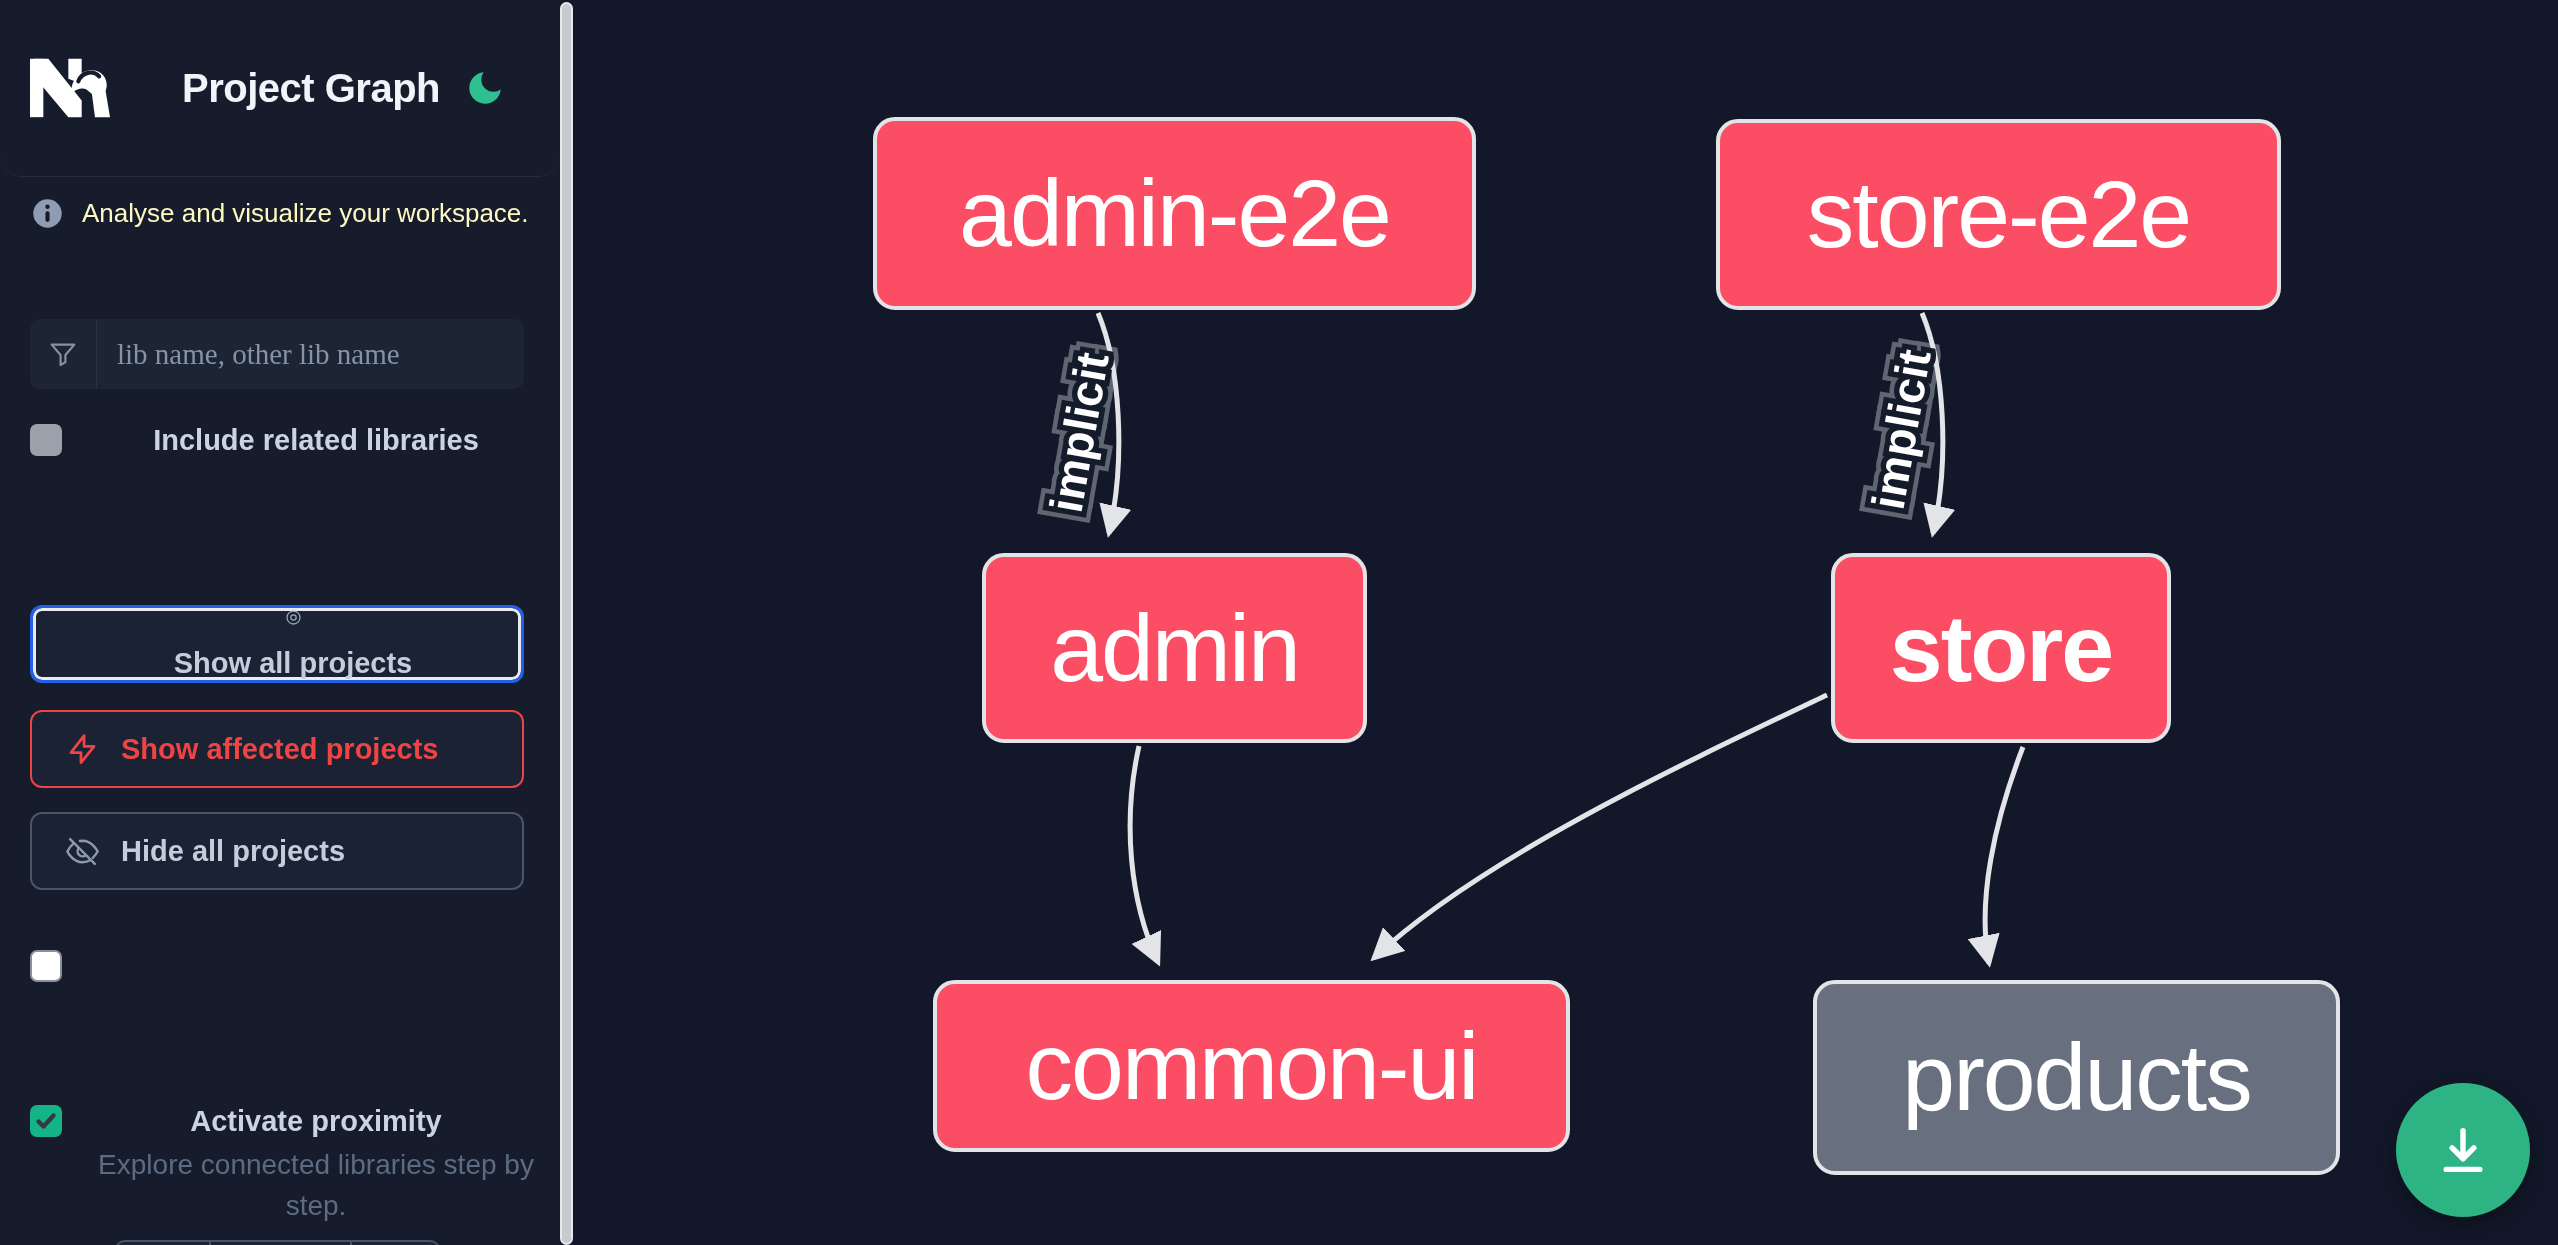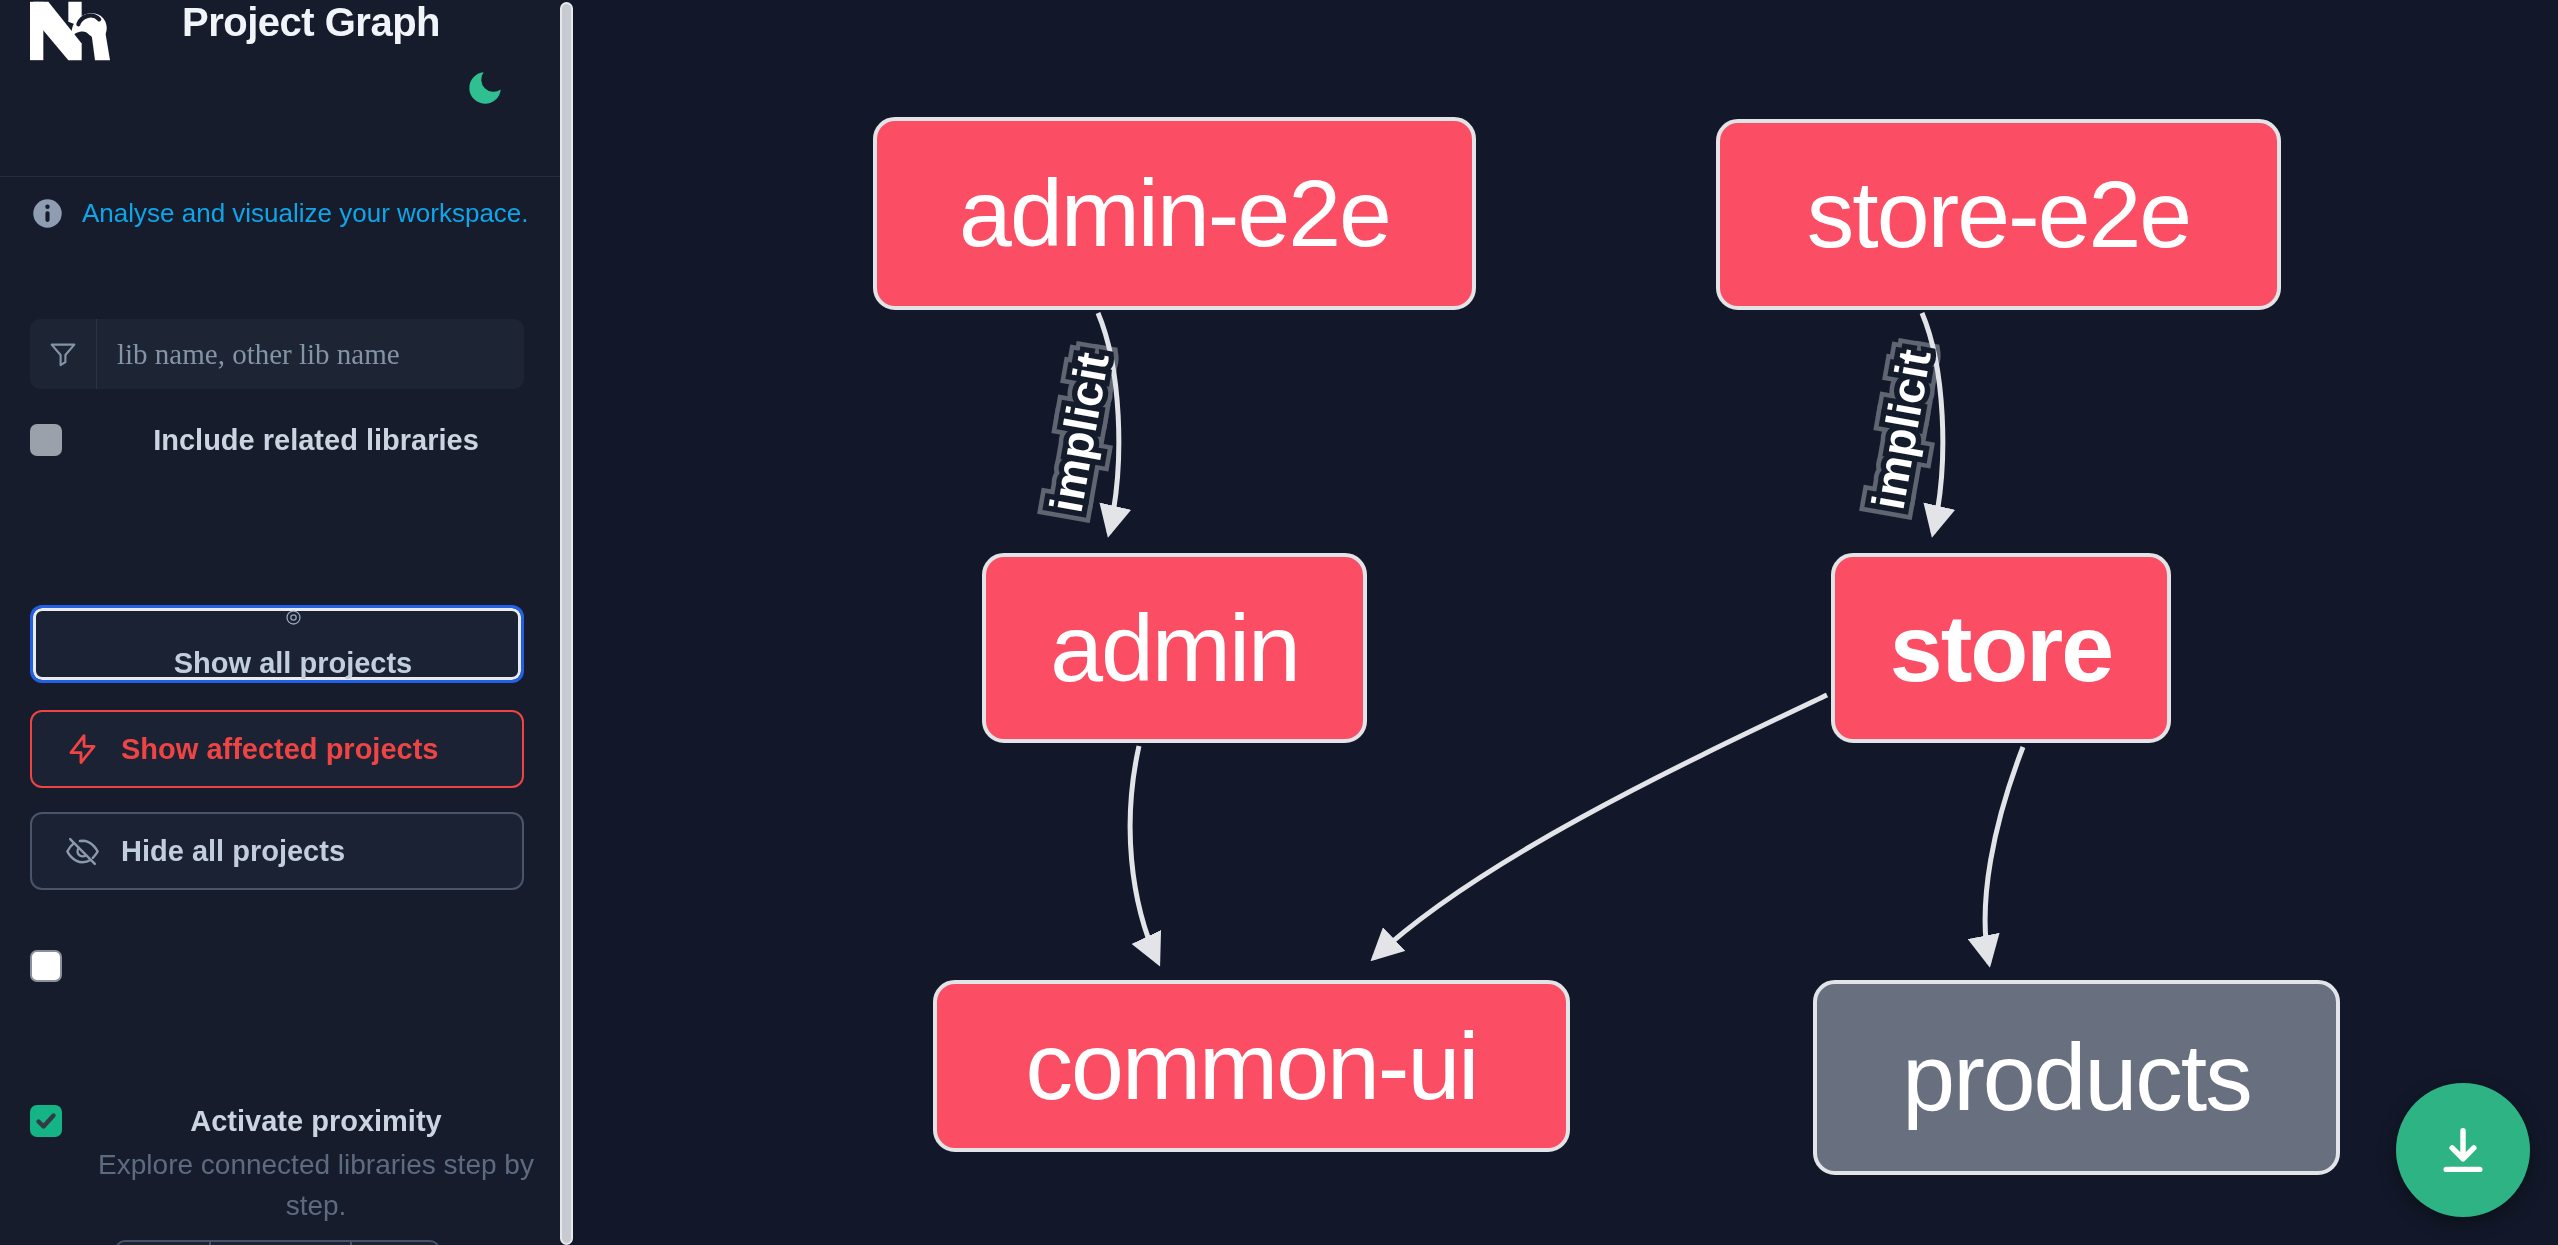--- a/index.html
+++ b/index.html
@@ -20,25 +20,25 @@
     border:4px solid #e2e4e8;border-radius:22px;color:#fff;
     font-size:95px;letter-spacing:-2px;cursor:pointer;box-sizing:border-box;
   }
   .node-pink{background:#fb4e64;}
   .node-gray{background:#68707f;}
   
   .sidebar{
     position:absolute;left:0;top:0;width:560px;height:1245px;z-index:5;
     background:#161c2c;box-sizing:border-box;
   }
-  .sb-header{height:177px;border-bottom:1px solid #252d42;display:flex;padding:0 30px;box-sizing:border-box;}
+  .sb-header{height:177px;border-bottom:1px solid #252d42;display:flex;align-items:center;padding:0 30px;box-sizing:border-box;border-radius:22px;}
   .page-title{color:#f1f5f9;font-size:40px;font-weight:700;margin-left:72px;letter-spacing:-.5px;}
   .theme-toggle{margin-left:auto;margin-right:24px;background:none;border:none;padding:0;cursor:pointer;line-height:0;}
   .tagline-row{position:absolute;top:198px;left:32px;right:24px;display:flex;align-items:center;gap:19px;}
-  .tagline{color:#0ea5e9;font-size:26px;}
+  .tagline{color:#fef9c3;font-size:26px;}
   .search{
     position:absolute;top:319px;left:30px;width:494px;height:70px;background:#1d2433;
     border-radius:10px;display:flex;align-items:center;overflow:hidden;
   }
   .search .icon-cell{width:66px;display:flex;align-items:center;justify-content:center;flex:none;align-self:stretch;border-right:1px solid rgba(255,255,255,.07);}
   .search input{
     flex:1;background:transparent;border:none;outline:none;color:#eab308;
     font-size:29px;font-family:Liberation Serif, serif;padding:0 0 0 20px;height:100%;
   }
   .search input::placeholder{color:#8494a7;}

